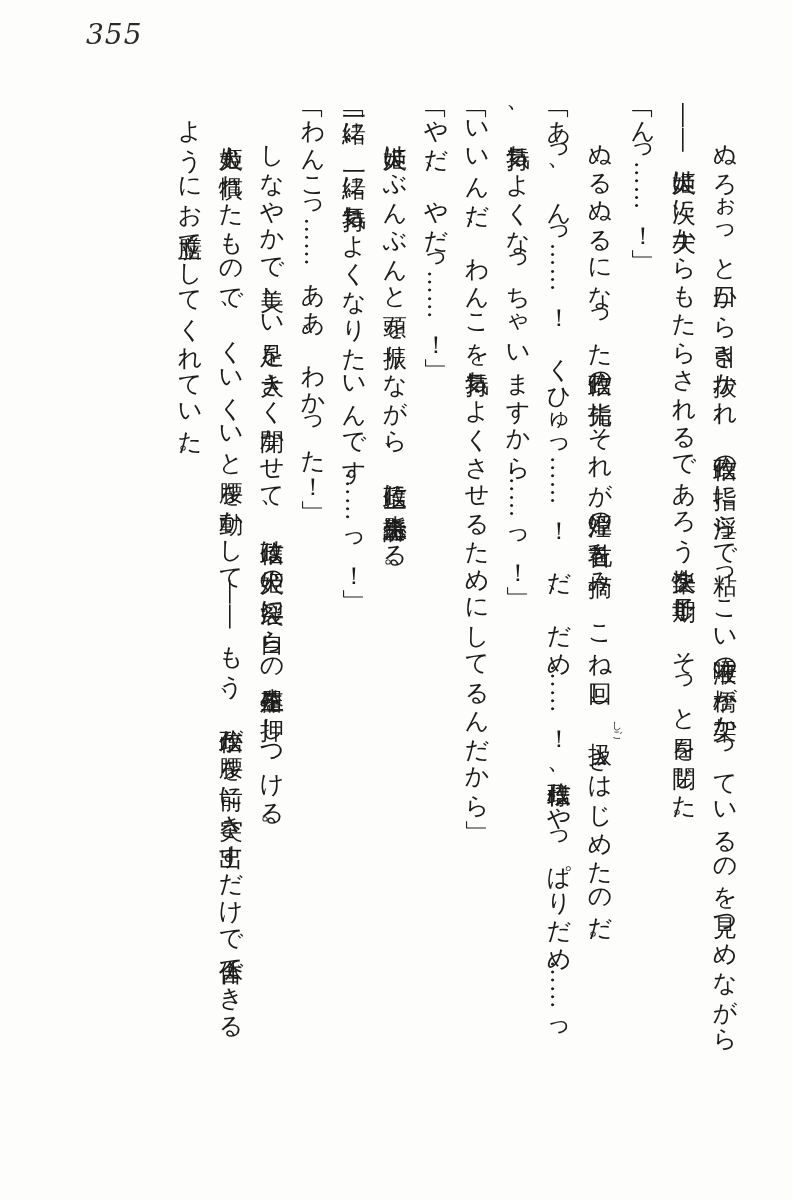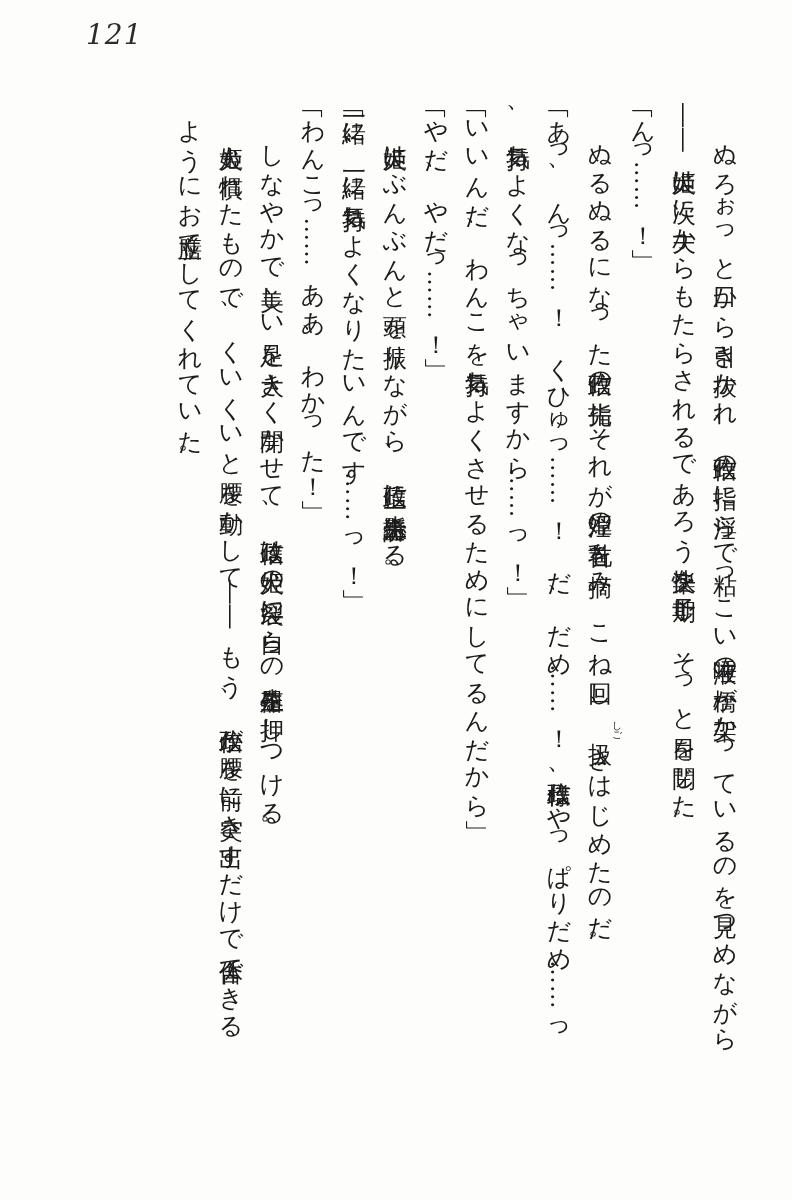--- a/index.html
+++ b/index.html
@@ -57,21 +57,21 @@
     font-size: 10px;
     letter-spacing: 0;
     color: #1c1c1c;
   }
 </style>
 </head>
 <body>
 
 <div class="page">
 
-  <div class="page-number">121</div>
+  <div class="page-number">355</div>
 
   <div class="text-block" id="text-block">
       <p class="indent">ぬろぉっと口から引き抜かれ、信政の指に淫らで粘っこい唾液の橋が架かっているのを見つめながら――犬姫は次に夫からもたらされるであろう快楽を予期し、そっと目を閉じた。</p>
       <p>「んっ……！」</p>
       <p class="indent">ぬるぬるになった信政の指先。それが淫姫の乳首を摘み、こね回し、<ruby>扱<rt>しご</rt></ruby>きはじめたのだ。</p>
       <p>「あっ、んっ……！　くひゅっ……！　だ、だめ……！　信政様、やっぱりだめ……っ、気持ちよくなっちゃいますから……っ！」</p>
       <p>「いいんだ、わんこを気持ちよくさせるためにしてるんだから」</p>
       <p>「やだ、やだっ……！」</p>
       <p class="indent">犬姫はぶんぶんと頭を振りながら、信政に一生懸命訴える。</p>
       <p>「一緒に、一緒に気持ちよくなりたいんです……っ！」</p>

